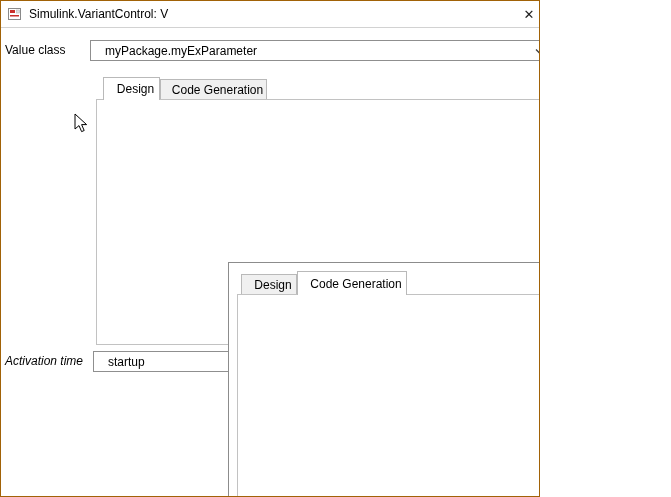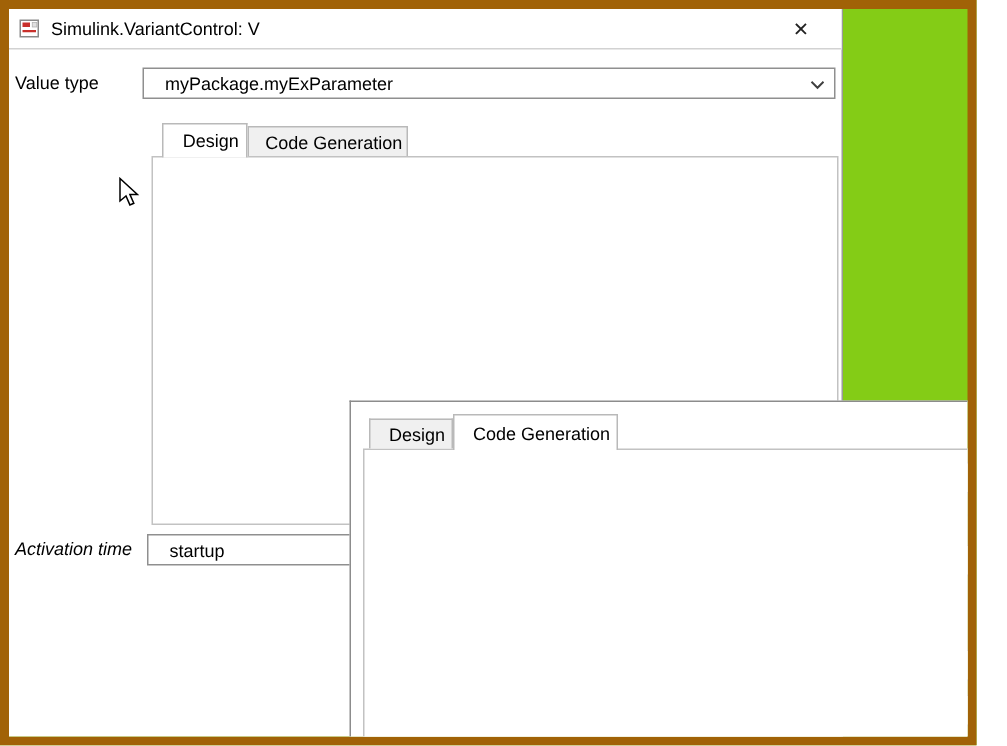--- a/index.html
+++ b/index.html
@@ -1,19 +1,19 @@
 <!DOCTYPE html>
 <html><head>
 <meta charset="utf-8">
 <style>
   html,body{margin:0;padding:0;background:#fff;}
   *{box-sizing:border-box;}
   .screen{
-    position:relative;width:651px;height:497px;
-    background:#84cc16;border:6px solid #a16207;
+    position:relative;width:540px;height:497px;
+    background:#8b5cf6;border:1px solid #a16207;
     font-family:"Liberation Sans",sans-serif;font-size:12px;color:#000;
     overflow:hidden;
   }
   .dialog{
     position:absolute;left:0;top:0;width:556px;height:495px;
     background:#fff;border-right:1px solid #9a9a9a;z-index:1;
   }
   .titlebar{
     position:absolute;left:0;top:0;width:100%;height:27px;
     background:#fff;border-bottom:1px solid #d2d2d2;
@@ -80,21 +80,21 @@
       <svg class="dlg-icon" width="16" height="16" viewBox="0 0 16 16">
         <rect x="1.5" y="2.5" width="12" height="11" fill="#fff" stroke="#8a8a8a"></rect>
         <rect x="3" y="4" width="5" height="3" fill="#c9302c"></rect>
         <rect x="3" y="9" width="9" height="1.5" fill="#c9302c"></rect>
         <rect x="9.5" y="4" width="3" height="3" fill="#e0e0e0" stroke="#b0b0b0" stroke-width="0.5"></rect>
       </svg>
       <span class="title">Simulink.VariantControl: V</span>
       <span class="close">✕</span>
     </div>
 
-    <span class="label" style="left:4px;top:39px;">Value type</span>
+    <span class="label" style="left:4px;top:39px;">Value class</span>
     <div class="combo" style="left:89px;top:39px;width:462px;">
       <span class="combo-text">myPackage.myExParameter</span>
       <svg class="chev" width="10" height="6" viewBox="0 0 10 6">
           <polyline points="1,0.5 5,4.5 9,0.5"></polyline>
         </svg>
     </div>
 
     <div class="tab selected" style="left:102px;top:76px;width:57px;height:23px;line-height:23px;">Design</div>
     <div class="tab" style="left:159px;top:78px;width:107px;height:20px;line-height:20px;">Code Generation</div>
     <div class="pane" style="left:95px;top:98px;width:458px;height:246px;"></div>

